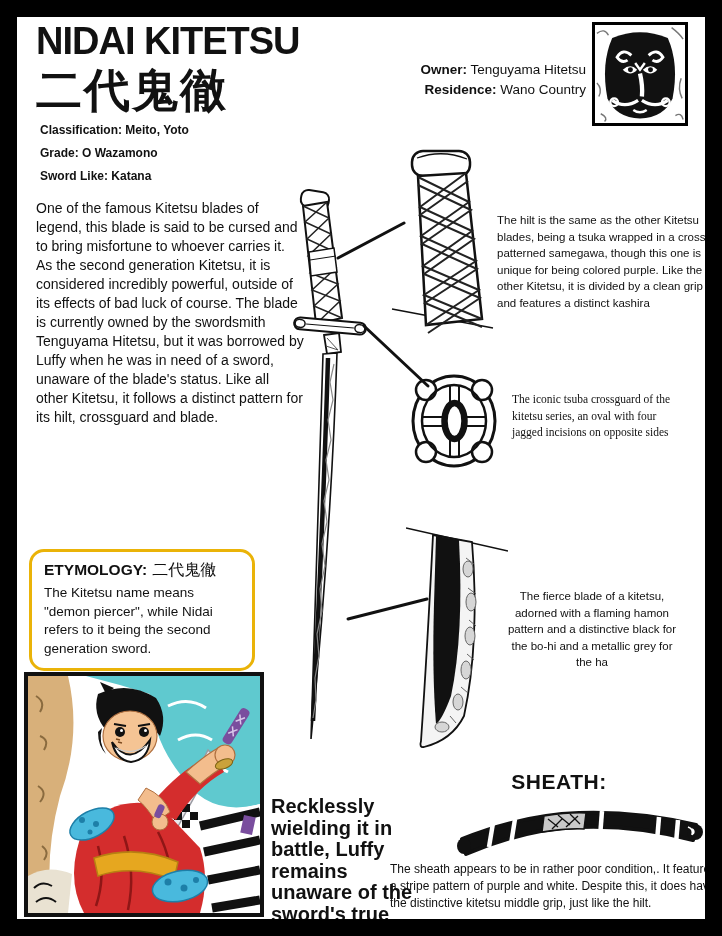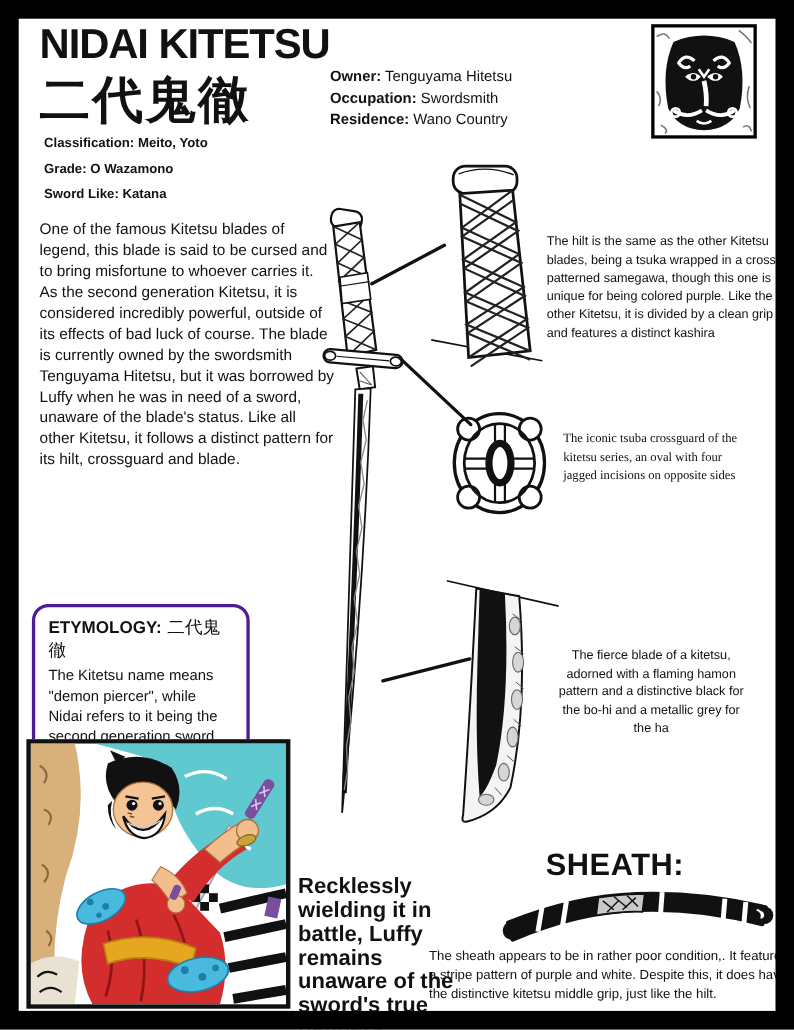--- a/index.html
+++ b/index.html
@@ -6,65 +6,64 @@
   .sheet{position:relative;width:722px;height:936px;background:#fff;overflow:hidden;
          font-family:"Liberation Sans","DejaVu Sans",sans-serif;color:#111;}
   .frame{position:absolute;inset:0;border:17px solid #000;pointer-events:none;z-index:50;}
   .abs{position:absolute;}
 
   .title{left:36px;top:20px;font-size:38px;font-weight:800;letter-spacing:-1px;white-space:nowrap;}
   .title-jp{left:36px;top:60px;font-size:46px;font-family:"DejaVu Serif","Liberation Serif",serif;
             font-weight:700;letter-spacing:2px;}
   .stats{left:40px;top:119px;font-size:12px;font-weight:700;line-height:23px;width:300px;}
 
-  .owner-block{top:60px;left:300px;width:286px;font-size:13.5px;line-height:19.5px;}
+  .owner-block{top:60px;left:300px;width:286px;text-align:right;font-size:13.5px;line-height:19.5px;}
   .owner-row b{font-weight:700;}
 
   .tengu-box{left:592px;top:22px;width:96px;height:104px;border:3px solid #000;box-sizing:border-box;background:#fff;}
   .tengu-box svg{display:block;width:100%;height:100%;}
 
   .desc{left:36px;top:199px;width:268px;font-size:14px;line-height:19px;}
 
   .callout{font-size:11.5px;line-height:16.5px;}
   .co-hilt{left:497px;top:212px;width:218px;}
   .co-tsuba{left:512px;top:391px;width:172px;font-family:Liberation Serif, serif;}
   .co-blade{left:506px;top:588px;width:172px;text-align:center;}
 
-  .etym{left:29px;top:549px;width:198px;box-sizing:border-box;border:3px solid #4c1d95;
+  .etym{left:29px;top:549px;width:226px;box-sizing:border-box;border:3px solid #eab308;
         border-radius:15px;padding:8px 12px 10px 12px;background:#fff;}
   .etym .head{font-size:15.5px;font-weight:800;}
   .etym .head .jp{font-weight:400;font-family:"DejaVu Serif","Liberation Serif",serif;font-size:16px;}
   .etym .body{font-size:13.5px;line-height:18.5px;margin-top:3px;}
 
   .luffy-box{left:24px;top:672px;width:240px;height:245px;border:4px solid #111;box-sizing:border-box;background:#fff;overflow:hidden;}
   .luffy-box svg{display:block;width:100%;height:100%;}
 
   .caption{left:271px;top:796px;width:148px;font-size:20px;line-height:21.5px;font-weight:600;}
 
-  .sheath-head{left:430px;top:770px;width:258px;text-align:center;font-size:28px;font-weight:800;letter-spacing:.5px;}
+  .sheath-head{left:430px;top:770px;width:258px;text-align:center;font-size:21px;font-weight:800;letter-spacing:.5px;}
   .sheath-body{left:390px;top:861px;width:330px;font-size:12px;line-height:17px;}
   .lines-overlay{position:absolute;inset:0;width:722px;height:936px;pointer-events:none;z-index:5;}
 </style>
 </head>
 <body>
 
 <div class="sheet">
   <div class="frame"></div>
 
   <div class="abs title">NIDAI KITETSU</div>
   <div class="abs title-jp">二代鬼徹</div>
   <div class="abs stats">
     <div>Classification: Meito, Yoto</div>
     <div>Grade: O Wazamono</div>
     <div>Sword Like: Katana</div>
   </div>
 
   <div class="abs owner-block">
     <div class="owner-row"><b>Owner:</b><span> Tenguyama Hitetsu</span></div>
-    <div class="owner-row"><b>Occupation:</b><span> Swordsmith</span></div>
     <div class="owner-row"><b>Residence:</b><span> Wano Country</span></div>
   </div>
 
   <div class="abs tengu-box">
     <svg viewBox="0 0 94 101">
       <path d="M2 8 Q10 2 14 10 M80 2 Q88 8 92 14 M2 60 Q8 66 4 74 M90 55 Q86 66 91 76 M6 92 Q14 96 10 100 M84 94 Q90 90 92 98" stroke="#777" stroke-width="1.5" fill="none"></path>
       <path d="M18 13 Q47 1 76 13 Q88 40 81 76 Q72 96 47 97 Q22 96 13 76 Q6 40 18 13 Z" fill="#111"></path>
       <path d="M38 31 q-9 -8 -15 2 q5 7 11 3" stroke="#fff" stroke-width="3" fill="none"></path>
       <path d="M56 31 q9 -8 15 2 q-5 7 -11 3" stroke="#fff" stroke-width="3" fill="none"></path>
       <path d="M29 46 q8 -7 15 0 q-7 8 -15 0 Z" fill="#fff"></path>

